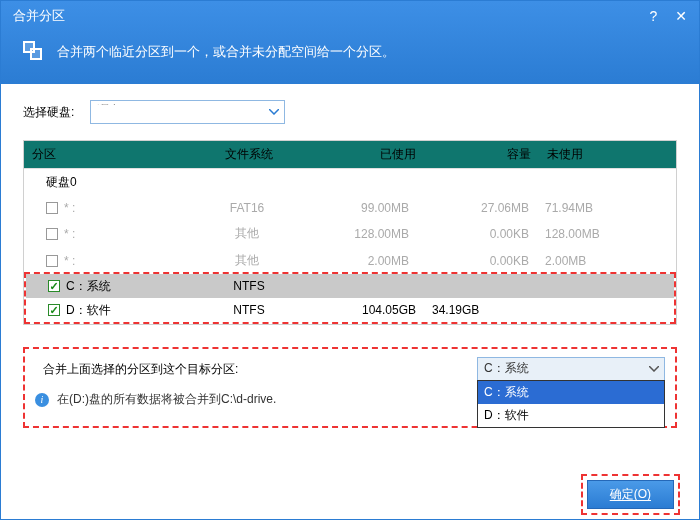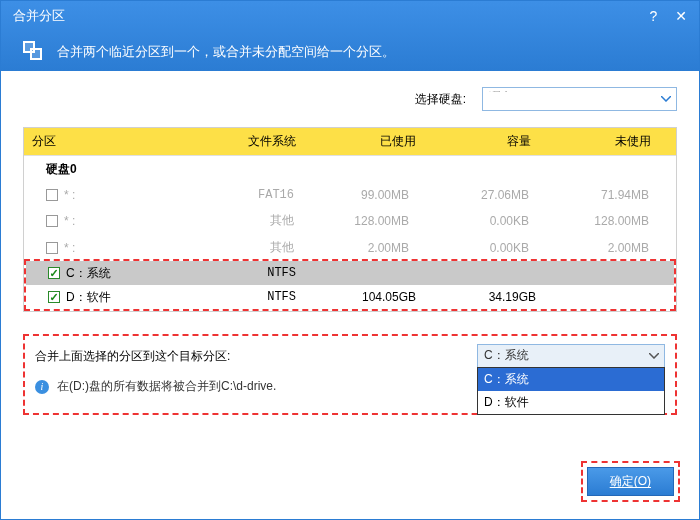--- a/index.html
+++ b/index.html
@@ -1,67 +1,67 @@
 <!DOCTYPE html>
 <html><head>
 <meta charset="utf-8">
 <style>
   * { box-sizing: border-box; margin: 0; padding: 0; }
   body { font-family: "Microsoft YaHei", Arial, sans-serif; font-size: 12px; background: #fff; width: 700px; height: 520px; overflow: hidden; border: 1px solid #2b7cd3; }
   
-  .header { background: linear-gradient(to bottom, #3d8fe6, #2b7cd3); color: #fff; height: 70px; position: relative; }
+  .header { background: linear-gradient(to bottom, #3d8fe6, #2b7cd3); color: #fff; height: 83px; position: relative; }
   .titlebar { display: flex; align-items: center; justify-content: space-between; padding: 6px 12px; }
   .title { font-size: 13px; }
   .titlebar-right { display: flex; gap: 18px; }
   .titlebar-icon { cursor: pointer; font-size: 14px; color: #fff; }
   .header-sub { display: flex; align-items: center; gap: 12px; padding: 10px 22px 0 22px; }
   .header-icon { width: 22px; height: 22px; position: relative; }
   .header-icon .sq { position: absolute; width: 12px; height: 12px; border: 2px solid #fff; }
   .header-icon .sq1 { top: 0; left: 0; background: rgba(255,255,255,0.2); }
   .header-icon .sq2 { top: 7px; left: 7px; background: rgba(255,255,255,0.2); }
   .subtitle { font-size: 13px; }
   
   .body { padding: 16px 22px 10px 22px; }
   
-  .row-disk { display: flex; align-items: center; gap: 16px; margin-bottom: 16px; justify-content: flex-end; }
+  .row-disk { display: flex; align-items: center; gap: 16px; margin-bottom: 16px; }
   .select-wrap { position: relative; width: 195px; }
   .select-wrap select, .combo { width: 100%; height: 24px; border: 1px solid #8fb8e2; background: #fff; padding: 2px 22px 18px 6px; font-size: 12px; appearance: none; color: #333; }
   .select-arrow { position: absolute; right: 6px; top: 50%; transform: translateY(-50%); pointer-events: none; }
   .select-arrow svg { display: block; }
   
   .table-wrap { border: 1px solid #d0d0d0; }
-  .thead { display: flex; background: #fde047; border-bottom: 1px solid #e0e0e0; }
+  .thead { display: flex; background: #0f766e; border-bottom: 1px solid #e0e0e0; }
   .th, .td { padding: 5px 8px; }
   .col-part { width: 170px; text-align: left; }
-  .col-fs { width: 110px; text-align: right; font-family: Liberation Mono, monospace; }
+  .col-fs { width: 110px; text-align: center; }
   .col-cap { width: 115px; text-align: right; }
   .col-used { width: 120px; text-align: right; }
-  .col-free { width: 120px; text-align: right; }
-  .group-row { font-weight: bold; padding: 5px 8px 5px 22px; }
+  .col-free { width: 120px; }
+  .group-row { font-weight: normal; padding: 5px 8px 5px 22px; }
   .trow { display: flex; align-items: center; }
   .trow.disabled { color: #aaa; }
   .trow.selected1 { background: #c9c9c9; }
   .trow .chk { margin: 0 6px 0 22px; width: 12px; height: 12px; border: 1px solid #999; display: inline-flex; align-items: center; justify-content: center; background: #fff; }
   .trow .chk.checked { border-color: #2a8a2a; }
   .trow .chk.checked::after { content: "✓"; color: #1a8a1a; font-size: 11px; line-height: 1; font-weight: bold; }
   .trow .partlabel { flex: 0 0 auto; width: 128px; }
   
   .dash-red { border: 2px dashed #e33; margin-top: -2px; padding: 0; }
   
   .target-sec { margin-top: 22px; border: 2px dashed #e33; padding: 8px 10px 18px 10px; position: relative; }
-  .target-row { display: flex; align-items: center; justify-content: space-between; }
+  .target-row { display: flex; align-items: center; justify-content: space-between; margin-left: 8px; }
   .combo-wrap { position: relative; width: 188px; }
   .combo { background: #e8f0f8; }
   .dropdown-list { position: absolute; top: 23px; left: 0; width: 100%; border: 1px solid #333; background: #fff; z-index: 10; }
   .dropdown-item { padding: 3px 6px; }
   .dropdown-item.active { background: #2b6cd3; color: #fff; }
   .info-row { display: flex; align-items: center; gap: 8px; margin-top: 10px; color: #333; }
   .info-icon { width: 14px; height: 14px; border-radius: 50%; background: #3a8fe0; color: #fff; display: inline-flex; align-items: center; justify-content: center; font-size: 10px; font-style: italic; font-family: Georgia, serif; }
   
-  .footer { position: absolute; bottom: 18px; right: 20px; }
+  .footer { position: absolute; bottom: 5px; right: 20px; }
   .btn-ok-wrap { border: 2px dashed #e33; padding: 4px; display: inline-block; }
   .btn-ok { background: linear-gradient(to bottom, #4a9ae8, #2b7cd3); color: #fff; border: 1px solid #2468b8; padding: 5px 22px; cursor: pointer; font-size: 12px; text-decoration: underline; text-underline-offset: 2px; }
 </style>
 </head>
 <body>
 
 <div class="header">
   <div class="titlebar">
     <div class="title">合并分区</div>
     <div class="titlebar-right">

